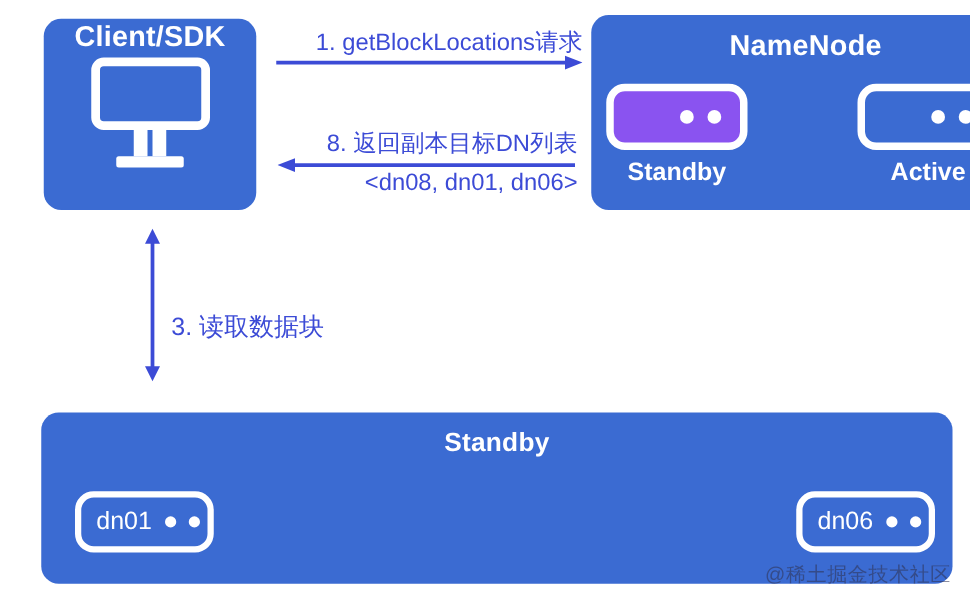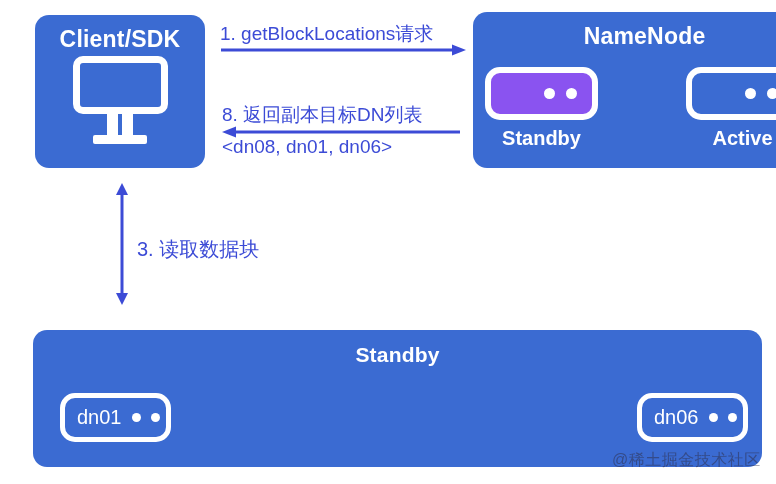--- a/index.html
+++ b/index.html
@@ -27,21 +27,21 @@
     font-weight: 600;
     letter-spacing: 0.2px;
   }
 
   
   .client-box {
     left: 35px; top: 15px;
     width: 170px; height: 153px;
     display: flex; flex-direction: column; align-items: center;
   }
-  .client-box .box-title { margin-top: 11px; }
+  .client-box .box-title { margin-top: 1px; }
 
   .monitor { margin-top: 3px; display: flex; flex-direction: column; align-items: center; }
   .monitor-screen {
     width: 95px; height: 58px;
     border: 7px solid #ffffff;
     border-radius: 10px;
   }
   .monitor-legs { display: flex; gap: 4px; }
   .monitor-leg { width: 11px; height: 21px; background: #ffffff; }
   .monitor-base { width: 54px; height: 9px; background: #ffffff; border-radius: 2px; }
@@ -94,34 +94,34 @@
     padding-left: 12px; gap: 10px;
     font-size: 20px; font-weight: 500;
   }
   .dn-pill .dot { width: 9px; height: 9px; }
 
   
   .flow-label {
     position: absolute;
     color: var(--arrow-indigo, #3C4BD6);
     font-size: 19px;
-    text-align: left;
+    text-align: right;
     white-space: nowrap;
   }
   .arrow { position: absolute; }
   .arrow line { stroke: var(--arrow-indigo, #3C4BD6); stroke-width: 3; }
   .arrow polygon { fill: var(--arrow-indigo, #3C4BD6); }
 
   .label-1 { left: 220px; top: 21px; width: 246px; }
   .arrow-1 { left: 220px; top: 44px; }
   .label-2a { left: 222px; top: 102px; width: 240px; }
   .arrow-2 { left: 222px; top: 126px; }
   .label-2b { left: 222px; top: 136px; width: 240px; }
   .arrow-3 { left: 114px; top: 182px; }
-  .label-3 { left: 137px; top: 236px; text-align: right; font-size: 20px; }
+  .label-3 { left: 137px; top: 248px; text-align: right; font-size: 20px; }
 
   .watermark {
     position: absolute;
     left: 612px; top: 450px;
     font-size: 16px;
     color: rgba(48, 50, 78, 0.55);
     letter-spacing: 0.5px;
     z-index: 5;
   }
 </style>

